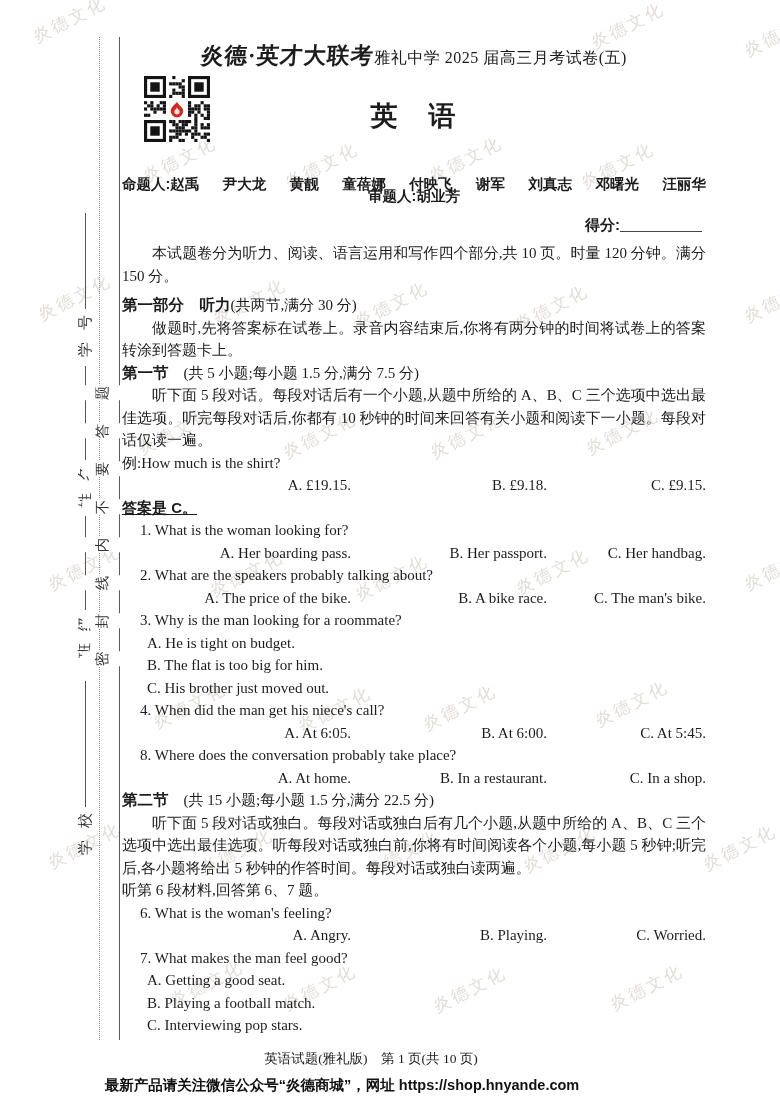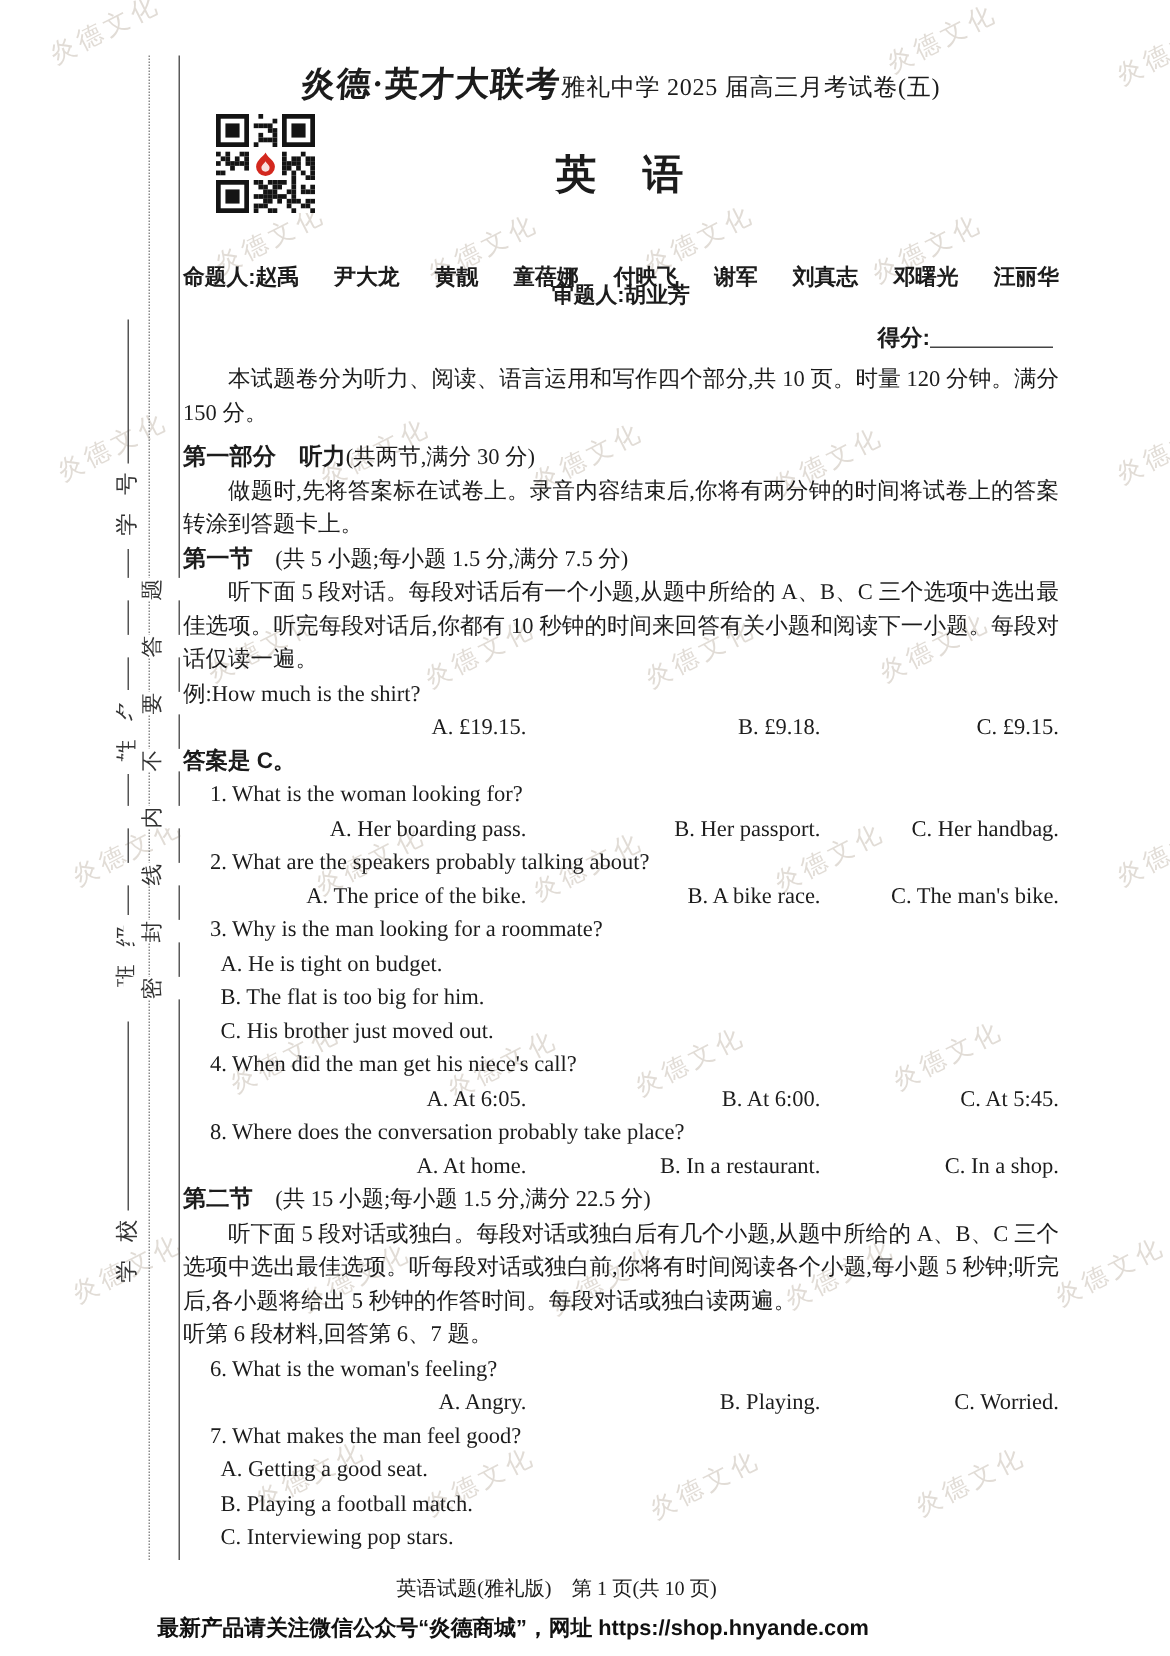--- a/index.html
+++ b/index.html
@@ -50,21 +50,21 @@
   #content { position:absolute; left:122px; top:242px; width:584px; z-index:4;
     font-size:15px; line-height:22.5px; }
   .para { text-indent:2em; text-align:justify; }
   .flush { text-indent:0; }
   .sec-head { font-weight:bold; font-family:"Liberation Sans",sans-serif; font-size:15.5px; }
   .sec-head .note { font-weight:normal; font-family:"Liberation Serif",serif; font-size:15px; }
   .mt { margin-top:7px; }
   .q-text { text-indent:0;margin-left:18px; }
   .q-opts.row { display:grid; grid-template-columns:204px 196px auto; padding-left:25px;text-align:right; }
   .q-opts.stack > div { padding-left:25px; }
-  .ans-note { font-weight:bold; font-family:"Liberation Sans",sans-serif; }
+  .ans-note { font-weight:bold; font-family:"Liberation Sans",sans-serif;text-decoration:underline; }
   
   #footer-info { position:absolute; top:1050px; width:100%; text-align:center;
     font-size:13.5px; z-index:4; transform:translateX(-19px); }
   #footer-promo { position:absolute; top:1076px; width:100%; text-align:center;
     font-family:"Liberation Sans",sans-serif; font-weight:600; font-size:14.5px;
     z-index:4; transform:translateX(-48px); color:#111; }
 </style>
 </head>
 <body>
 

